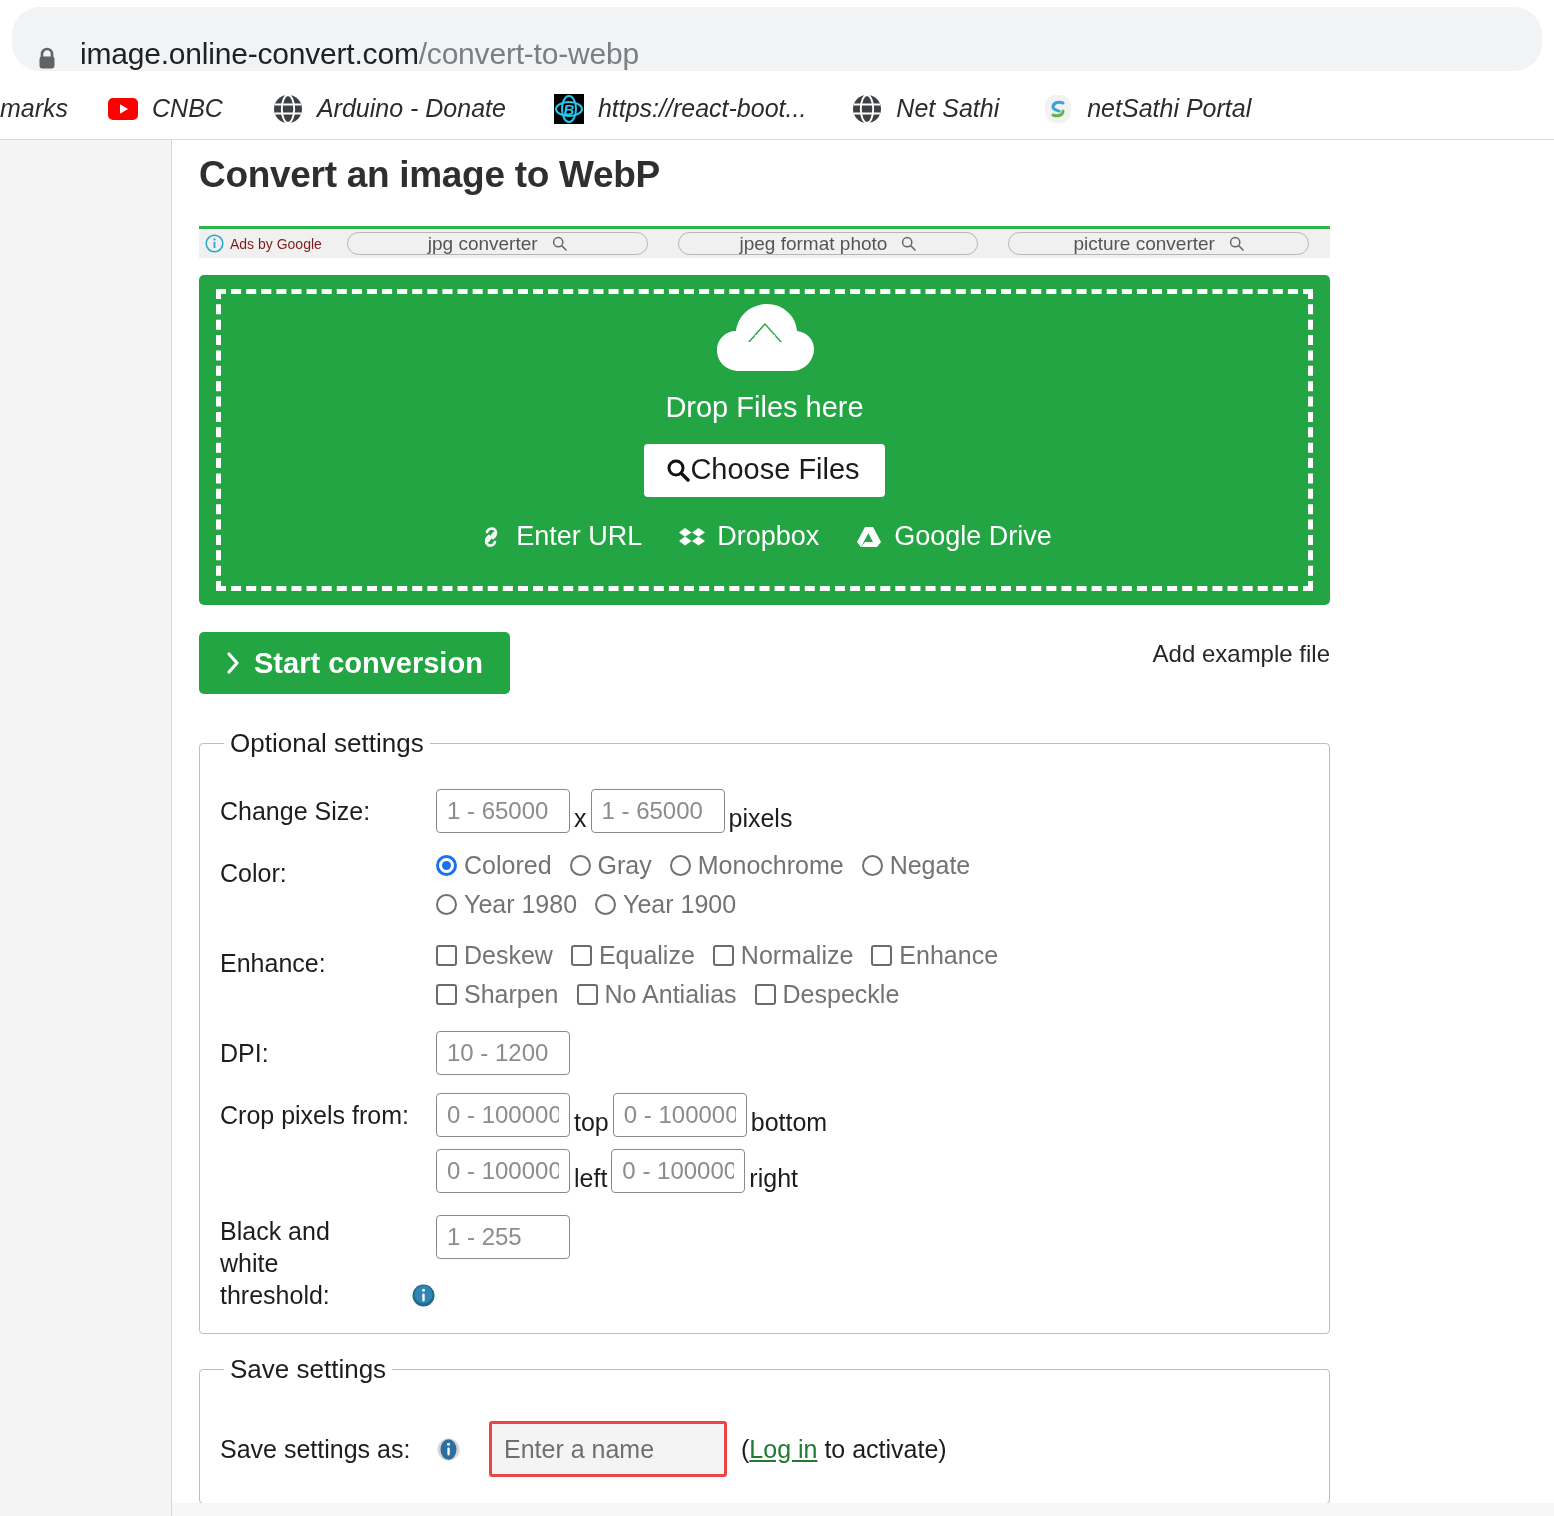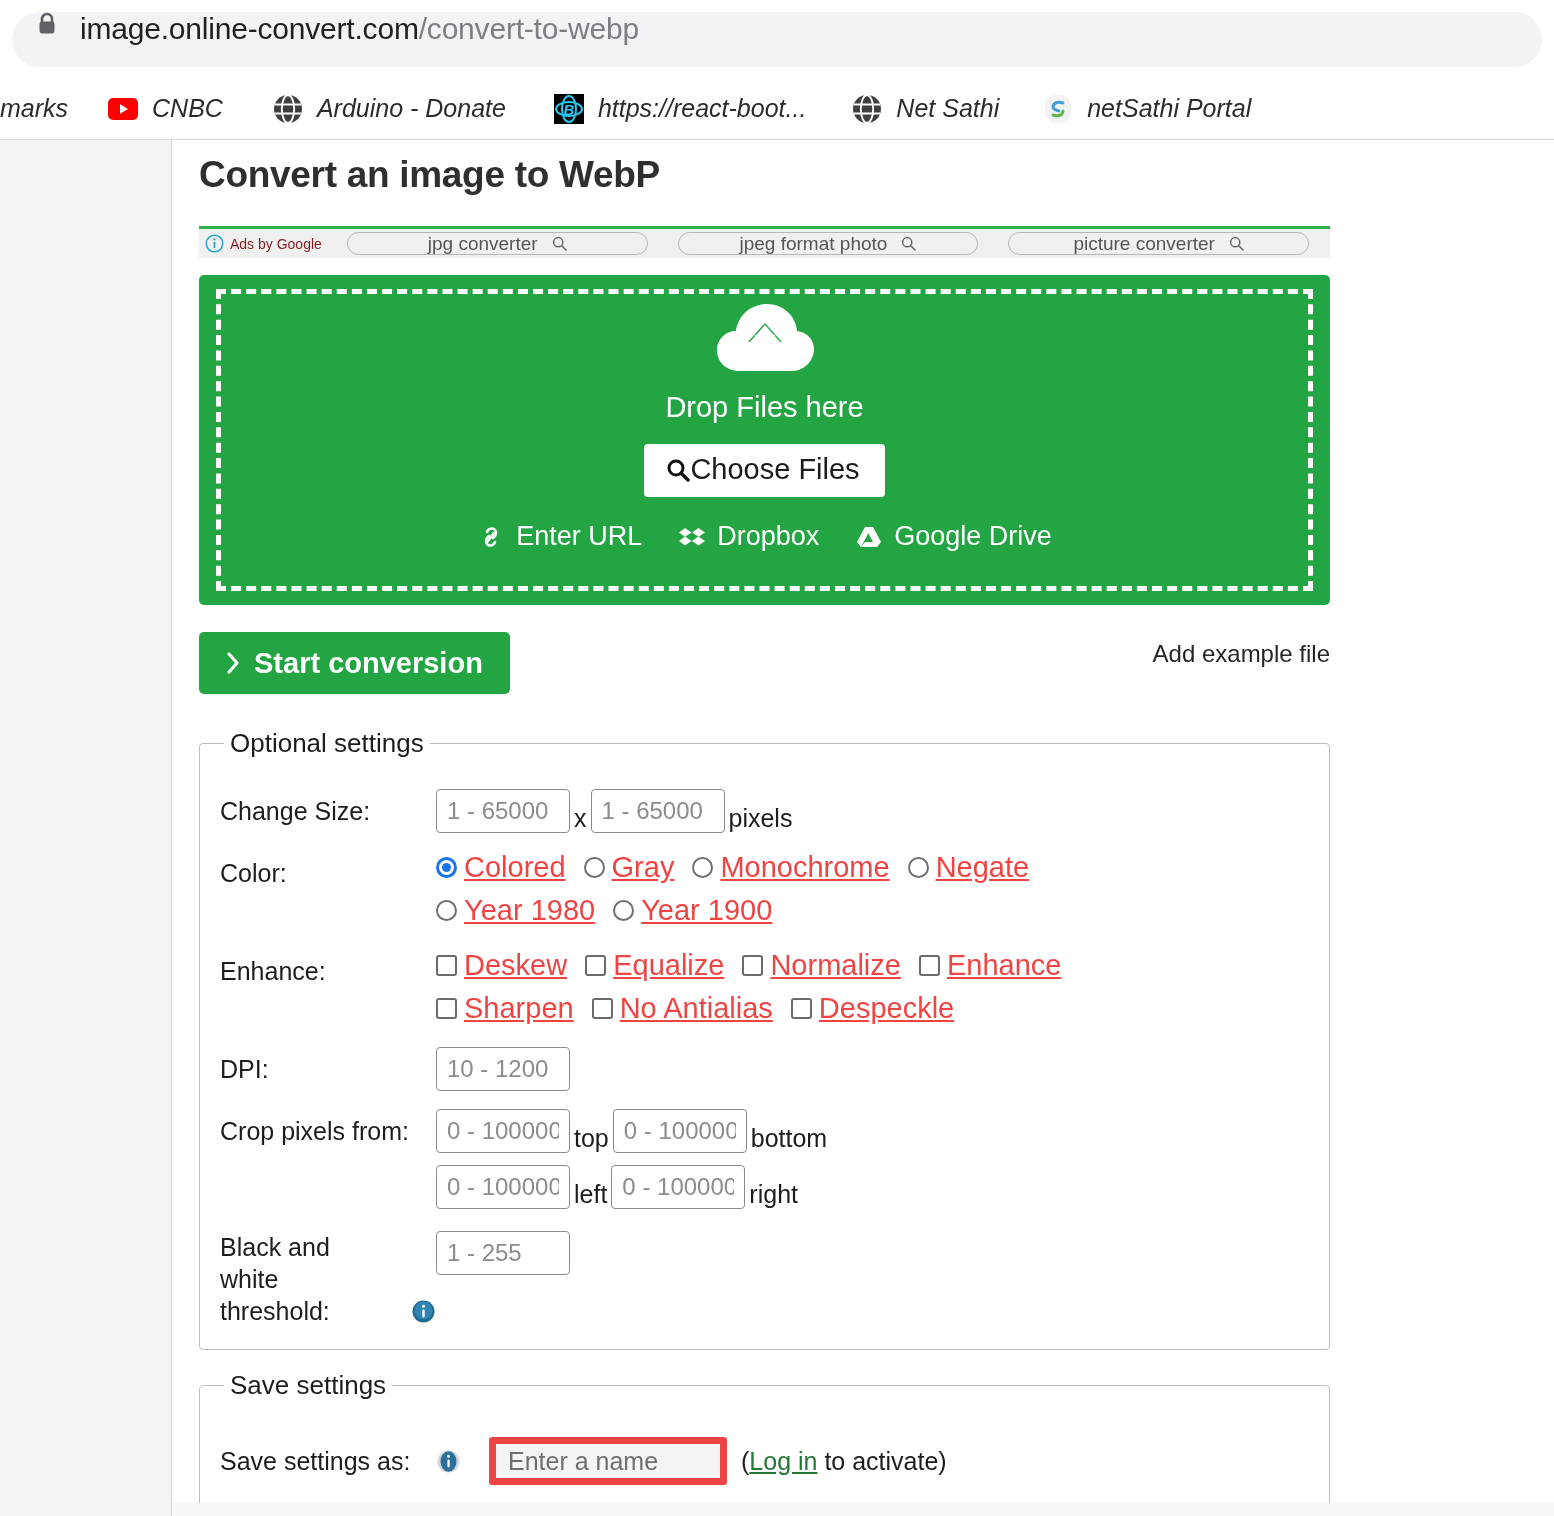--- a/index.html
+++ b/index.html
@@ -18,25 +18,25 @@
   }
   .omnibar-row {
     height: 78px;
     display: flex;
     align-items: center;
     padding: 0 12px;
     background: #ffffff;
   }
   .omnibox {
     flex: 1;
-    height: 55px;
+    height: 64px;
     background: #f1f3f4;
     border-radius: 28px;
     display: flex;
-    align-items: flex-start;
+    align-items: flex-end;
     padding: 0 24px;
   }
   .lock-icon {
     width: 22px; height: 24px;
     margin-right: 22px;
     flex-shrink: 0;
     display: block;
   }
   .url-text {
     font-size: 30px;
@@ -307,39 +307,39 @@
     background: #1a73e8;
   }
   .cbox {
     width: 21px; height: 21px;
     border: 2px solid #6b6b6b;
     border-radius: 3px;
     margin-right: 7px;
     flex-shrink: 0;
     background: #fff;
   }
-  .opt-label { font-size: 29px; color: #ef4444; white-space: nowrap; text-decoration: underline; }
+  .opt-label { font-size: 25px; color: #737373; white-space: nowrap; }
 
   .row2 { margin-top: 6px; }
 
   .info-ico { width: 25px; height: 25px; display:block; flex-shrink: 0; }
 
   .bw-label-wrap {
     width: 216px; flex-shrink: 0;
     display: flex; align-items: flex-end;
   }
   .bw-label { font-size: 25px; color: #1d1d1d; line-height: 1.28; }
 
   
   .save-row { display: flex; align-items: center; margin-top: 22px; }
   .save-label { width: 216px; flex-shrink: 0; font-size: 25px; color: #1d1d1d; }
   input.name-input {
     width: 238px;
-    height: 48px;
-    border: 7px solid #ef4444;
+    height: 56px;
+    border: 3px solid #ef4444;
     border-radius: 3px;
     background: #f4f4f4;
     font-size: 25px;
     color: #333;
     padding: 0 12px;
     margin-left: 28px;
     font-family: "Liberation Sans", sans-serif;
   }
   input.name-input::placeholder { color: #6f6f6f; opacity: 1; }
   .login-note { font-size: 25px; color: #1d1d1d; margin-left: 14px; }

